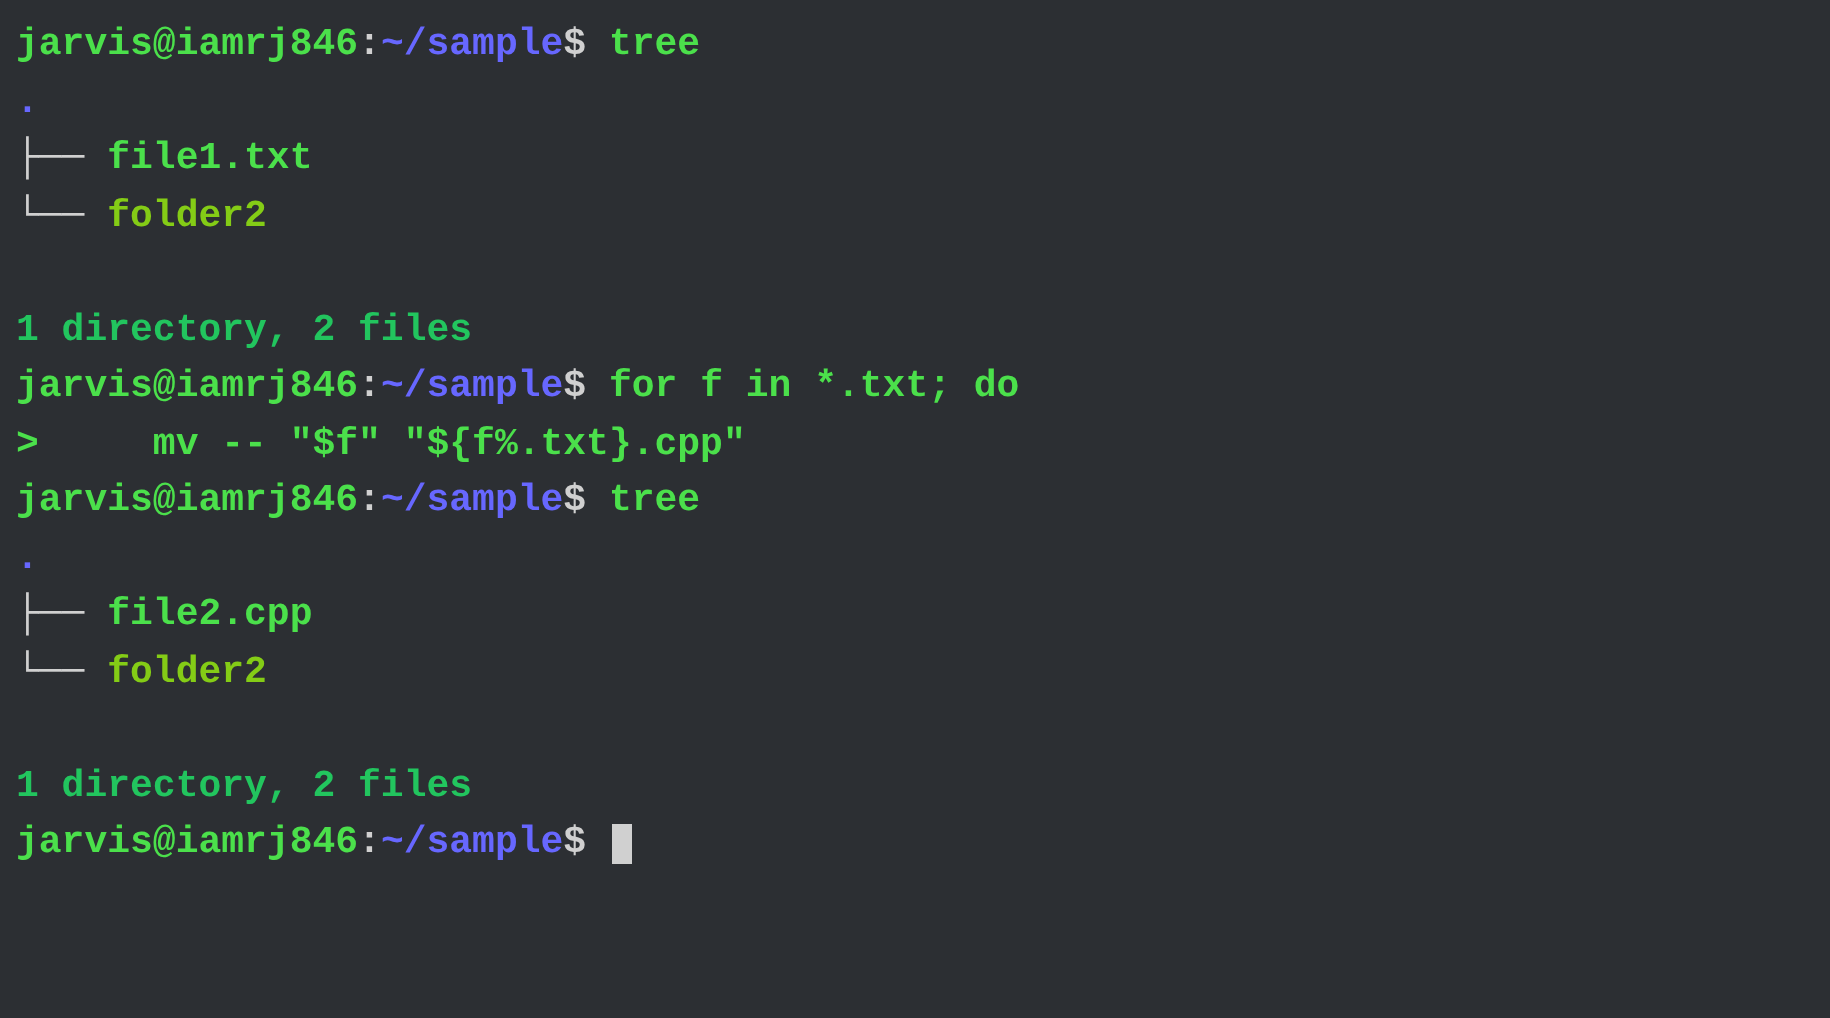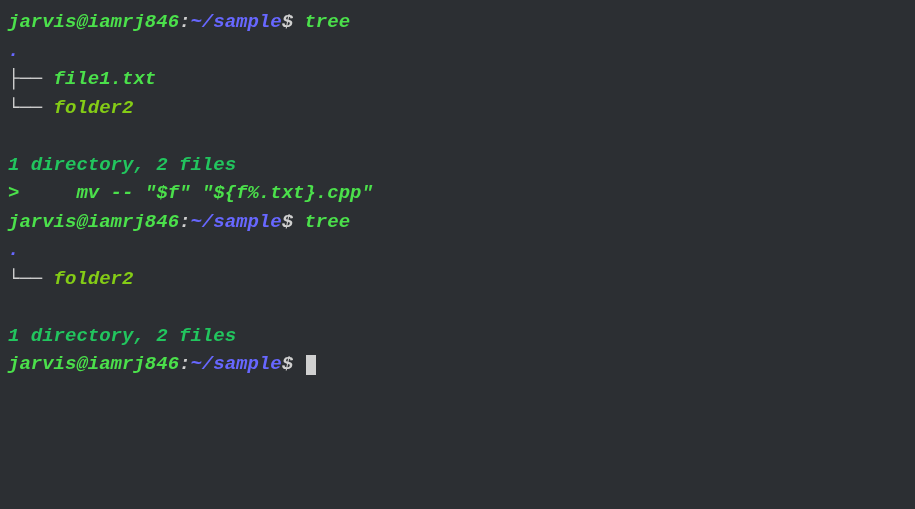--- a/index.html
+++ b/index.html
@@ -14,21 +14,20 @@
       font-weight: bold;
       color: #d0d0d0;
       padding: 8px 8px;
       line-height: 1.5;
       width: 915px;
       height: 509px;
       overflow: hidden;
     }
     .line {
       white-space: pre;
-      font-style: italic;
     }
     .user { color: #4be04b; }
     .colon { color: #d0d0d0; }
     .path { color: #6767ff; }
     .dollar { color: #d0d0d0; }
     .cmd { color: #4be04b; }
     .dot { color: #6767ff; }
     .tree-branch { color: #d0d0d0; }
     .file { color: #4be04b; }
     .folder { color: #84cc16; }
@@ -45,20 +44,22 @@
 </head>
 <body>
 
 <div id="terminal">
     <div class="line"><span class="user">jarvis@iamrj846</span><span class="colon">:</span><span class="path">~/sample</span><span class="dollar">$ </span><span class="cmd">tree</span></div>
     <div class="line"><span class="dot">.</span></div>
     <div class="line"><span class="tree-branch">├── </span><span class="file">file1.txt</span></div>
     <div class="line"><span class="tree-branch">└── </span><span class="folder">folder2</span></div>
     <div class="line">&nbsp;</div>
     <div class="line"><span class="summary">1 directory, 2 files</span></div>
+    <div class="line"><span class="user">jarvis@iamrj846</span><span class="colon">:</span><span class="path">~/sample</span><span class="dollar">$ </span><span class="cmd">for f in *.txt; do</span></div>
     <div class="line"><span class="cmd">&gt;     mv -- "$f" "${f%.txt}.cpp"</span></div>
     <div class="line"><span class="user">jarvis@iamrj846</span><span class="colon">:</span><span class="path">~/sample</span><span class="dollar">$ </span><span class="cmd">tree</span></div>
     <div class="line"><span class="dot">.</span></div>
+    <div class="line"><span class="tree-branch">├── </span><span class="file">file2.cpp</span></div>
     <div class="line"><span class="tree-branch">└── </span><span class="folder">folder2</span></div>
     <div class="line">&nbsp;</div>
     <div class="line"><span class="summary">1 directory, 2 files</span></div>
     <div class="line"><span class="user">jarvis@iamrj846</span><span class="colon">:</span><span class="path">~/sample</span><span class="dollar">$ </span><span class="cursor"></span></div>
   </div>
 
 </body></html>

